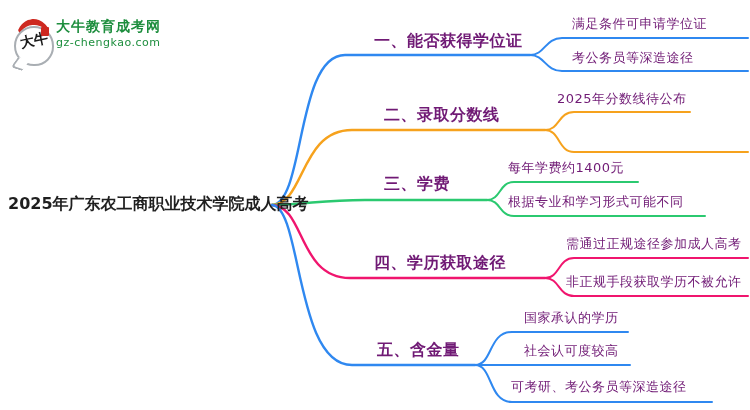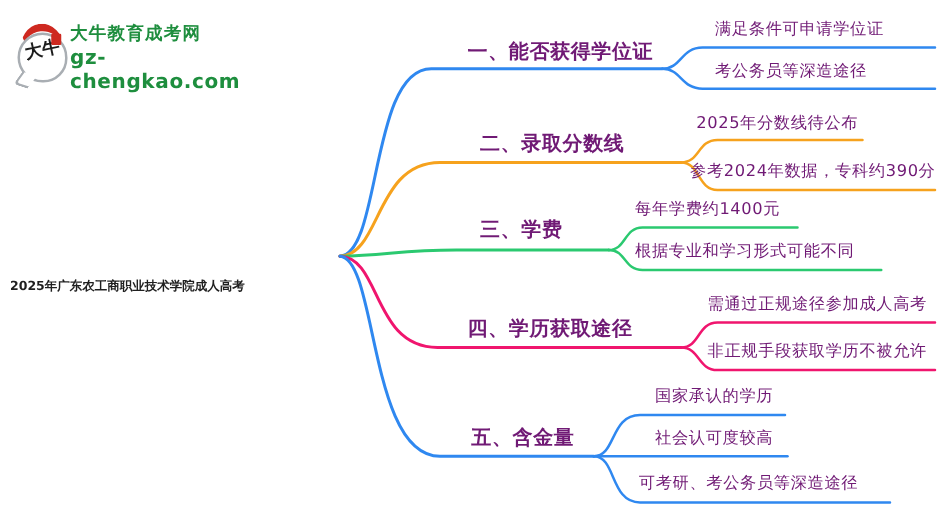--- a/index.html
+++ b/index.html
@@ -7,21 +7,21 @@
     width:750px;height:410px;overflow:hidden;background:#ffffff;
     font-family:"DejaVu Sans","Liberation Sans",sans-serif;
     position:relative;
   }
   #stage{position:absolute;inset:0;width:750px;height:410px;}
   svg.links{position:absolute;left:0;top:0;pointer-events:none;}
   .lbl{
     position:absolute;color:#701a75;font-size:13px;font-weight:500;
     white-space:nowrap;line-height:1.3;letter-spacing:0.5px;
   }
-  .lbl.root{font-size:10px;font-weight:700;letter-spacing:0;color:#1f1f1f;margin-top:29px;}
+  .lbl.root{font-size:16px;font-weight:700;letter-spacing:0;color:#1f1f1f;}
   .lbl.branch{font-size:16px;font-weight:600;}
   
   .logo{position:absolute;left:0;top:0;width:220px;height:80px;}
   .bubble{
     position:absolute;left:14px;top:26px;width:36px;height:36px;
     background:#fff;border:2px solid #a9aeb3;
     border-radius:50% 50% 48% 50%;
   }
   .bubble .tail{
     position:absolute;left:-2px;bottom:-6px;width:10px;height:10px;
@@ -37,21 +37,21 @@
     border-top:6px solid #ce2920;border-left:2px solid transparent;border-right:2px solid transparent;
     border-radius:50%/100% 100% 0 0;transform:rotate(-6deg);
   }
   .logo .seal{
     position:absolute;left:41px;top:27px;width:8px;height:9px;background:#ce2920;border-radius:1px;
   }
   .logo .site-name{
     position:absolute;left:56px;top:18px;font-size:14px;font-weight:800;color:#1e8e3e;letter-spacing:1px;
   }
   .logo .site-url{
-    position:absolute;left:56px;top:36px;font-size:16px;font-weight:700;color:#1e8e3e;letter-spacing:0.5px;
+    position:absolute;left:56px;top:36px;font-size:11px;font-weight:400;color:#1e8e3e;letter-spacing:0.5px;
   }
 </style>
 </head>
 <body>
 
 <div id="stage">
 
   <svg class="links" width="750" height="410" viewBox="0 0 750 410" fill="none" stroke-linecap="round">
 
     <path stroke-width="2.4" d="M272,205 C305,203 296,55 345,55 L530,55" stroke="#2f88f0"></path>
@@ -88,21 +88,20 @@
   </div>
 
   <div class="lbl root" style="left:8px;top:194px">2025年广东农工商职业技术学院成人高考</div>
 
   <div class="lbl branch" style="left:374px;top:31px">一、能否获得学位证</div>
   <div class="lbl" style="left:572px;top:16px">满足条件可申请学位证</div>
   <div class="lbl" style="left:572px;top:50px">考公务员等深造途径</div>
 
   <div class="lbl branch" style="left:384px;top:105px">二、录取分数线</div>
   <div class="lbl" style="left:557px;top:91px">2025年分数线待公布</div>
-  <div class="lbl" style="left:552px;top:130px">参考2024年数据，专科约390分</div>
 
   <div class="lbl branch" style="left:384px;top:174px">三、学费</div>
   <div class="lbl" style="left:508px;top:160px">每年学费约1400元</div>
   <div class="lbl branch" style="left:374px;top:253px">四、学历获取途径</div>
 
   <div class="lbl" style="left:508px;top:194px">根据专业和学习形式可能不同</div>
   <div class="lbl" style="left:566px;top:236px">需通过正规途径参加成人高考</div>
   <div class="lbl branch" style="left:377px;top:340px">五、含金量</div>
 
   <div class="lbl" style="left:566px;top:274px">非正规手段获取学历不被允许</div>

